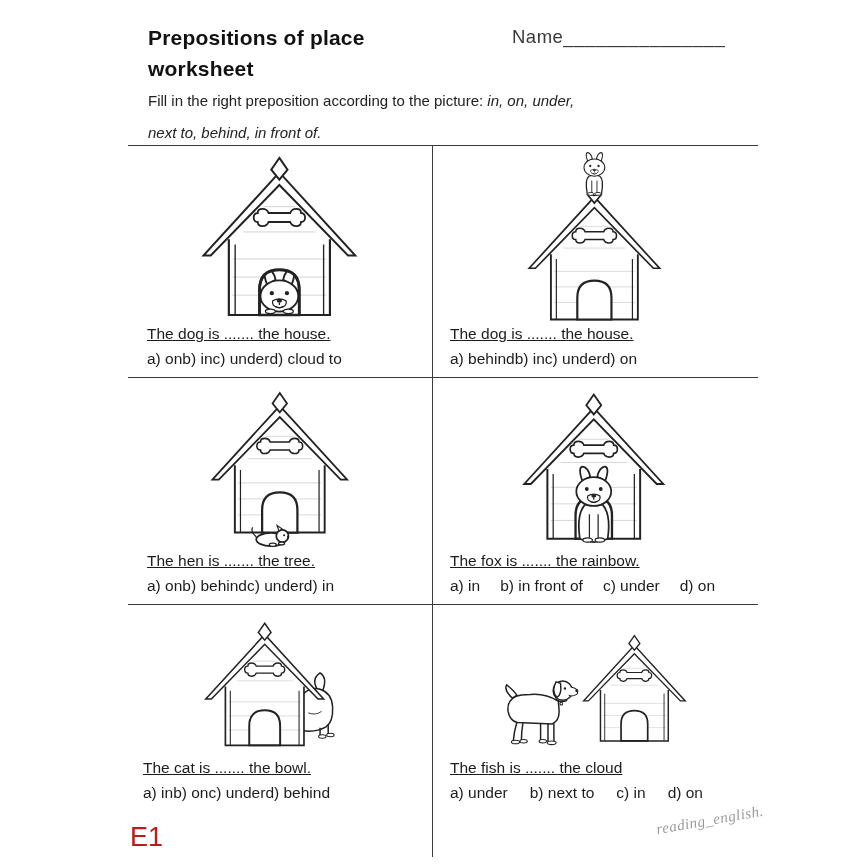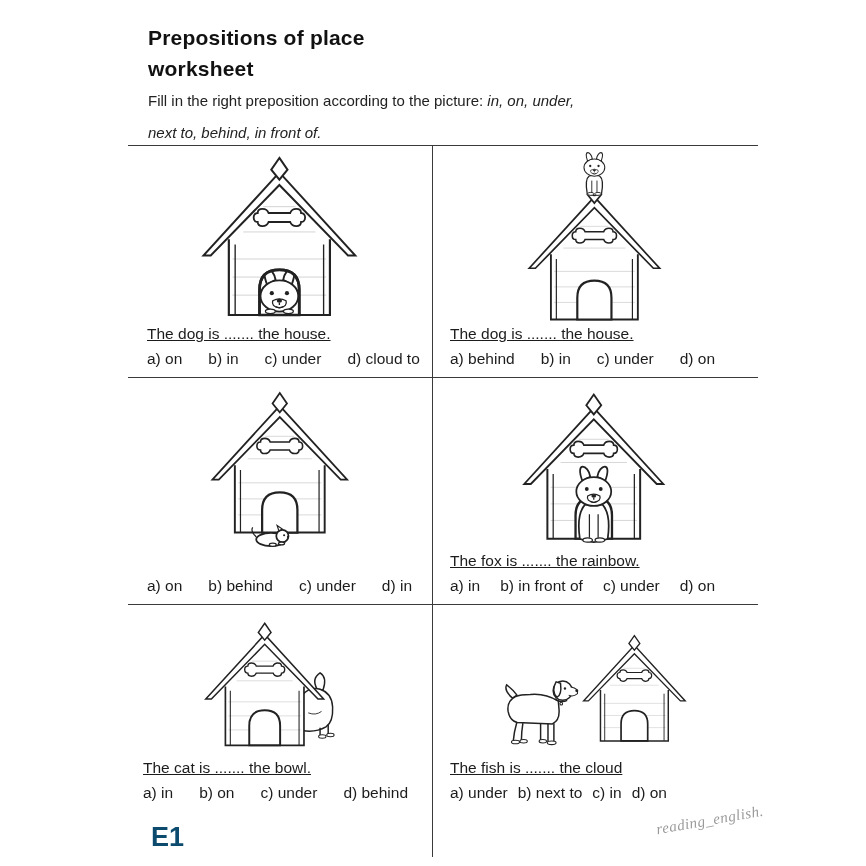--- a/index.html
+++ b/index.html
@@ -11,37 +11,38 @@
   .title{position:absolute;left:148px;top:22px;font-size:21px;font-weight:bold;
     line-height:31px;letter-spacing:0.2px;color:#111;}
   .namefield{position:absolute;left:512px;top:26px;font-size:18.5px;color:#3a3a3a;letter-spacing:0.5px;}
   .instr{position:absolute;left:148px;top:85px;width:590px;font-size:15px;line-height:32px;color:#222;}
   .hline{position:absolute;left:128px;width:630px;height:0;border-top:1.6px solid #3a3a3a;}
   .vline{position:absolute;left:432px;top:145px;width:0;height:712px;border-left:1.6px solid #3a3a3a;}
   .cell{position:absolute;}
   .cell svg{display:block;margin:2px auto 0 auto;}
   .qa{position:absolute;left:19px;right:4px;}
   .sentence{font-size:15.5px;margin-bottom:7px;color:#1c1c1c;text-decoration:underline;}
-  .opts{display:flex;gap:26px;font-size:15.5px;color:#1c1c1c;white-space:nowrap;}
+  .opts{display:flex;font-size:15.5px;color:#1c1c1c;white-space:nowrap;}
   .ln{fill:#fff;stroke:#222;stroke-width:2;}
   .thin{stroke-width:1.4;}
-  .levelmark{position:absolute;left:130px;top:822px;font-size:27px;font-weight:bold;color:#0c4a6e;margin-left:21px;}
+  .levelmark{position:absolute;left:130px;top:822px;font-size:27px;font-weight:normal;color:#b91c1c;}
   .watermark{position:absolute;left:650px;top:812px;width:120px;text-align:center;
     font-family:"Liberation Serif",serif;font-style:italic;font-size:15px;color:#9a9a9a;
     transform:rotate(-10deg);letter-spacing:0.5px;}
 </style>
 </head>
 <body>
 
 <div class="page">
 
   <div class="title">
     <div>Prepositions of place</div>
     <div>worksheet</div>
   </div>
+  <div class="namefield">Name_______________</div>
 
   <div class="instr">
     <span>Fill in the right preposition according to the picture: </span><i>in, on, under,</i><br>
     <i>next to, behind, in front of.</i>
   </div>
 
   <div class="hline" style="top:145px"></div>
   <div class="hline" style="top:377px"></div>
   <div class="hline" style="top:604px"></div>
   <div class="vline"></div>
@@ -151,20 +152,21 @@
       <ellipse class="ln" cx="0" cy="0" rx="17" ry="7.5"></ellipse>
       <circle class="ln" cx="13" cy="-4" r="7"></circle>
       <path class="ln thin" d="M 9,-10 L 7,-16 L 13,-12 Z"></path>
       <circle cx="15" cy="-5" r="1.2" fill="#222"></circle>
       <circle cx="19.5" cy="-3" r="1.3" fill="#222"></circle>
       <ellipse class="ln thin" cx="2" cy="6" rx="4" ry="1.8"></ellipse>
       <ellipse class="ln thin" cx="12" cy="4.5" rx="3.5" ry="1.6"></ellipse>
     </g>
       </svg>
     <div class="qa" style="bottom:8px">
+      <div class="sentence">The hen is  ....... the tree.</div>
       <div class="opts">
         <span>a) on</span>
         <span>b) behind</span>
         <span>c) under</span>
         <span>d) in</span>
       </div>
     </div>
   </div>
 
   <div class="cell" style="left:434px;top:378px;width:320px;height:225px">
@@ -270,21 +272,21 @@
       <path class="ln thin" d="M 45,-35 Q 56,-33 54,-26 Q 48,-21 42,-24"></path>
       <circle cx="53" cy="-30" r="2" fill="#222"></circle>
       <circle cx="37" cy="-33" r="1.6" fill="#222"></circle>
       <path class="ln" d="M 25,-42 Q 18,-30 26,-21 Q 33,-24 31,-40 Z"></path>
       <path d="M 23,-19 Q 32,-13 40,-17" stroke="#222" stroke-width="2" fill="none"></path>
       <circle class="ln thin" cx="32" cy="-12.5" r="1.8"></circle>
     </g>
       </svg>
     <div class="qa" style="bottom:10px;left:16px">
       <div class="sentence">The fish is  ....... the cloud</div>
-      <div class="opts" style="gap:10px">
+      <div class="opts" style="gap:22px">
         <span>a) under</span>
         <span>b) next to</span>
         <span>c) in</span>
         <span>d) on</span>
       </div>
     </div>
   </div>
 
   <div class="levelmark">E1</div>
   <div class="watermark">reading_english.</div>

